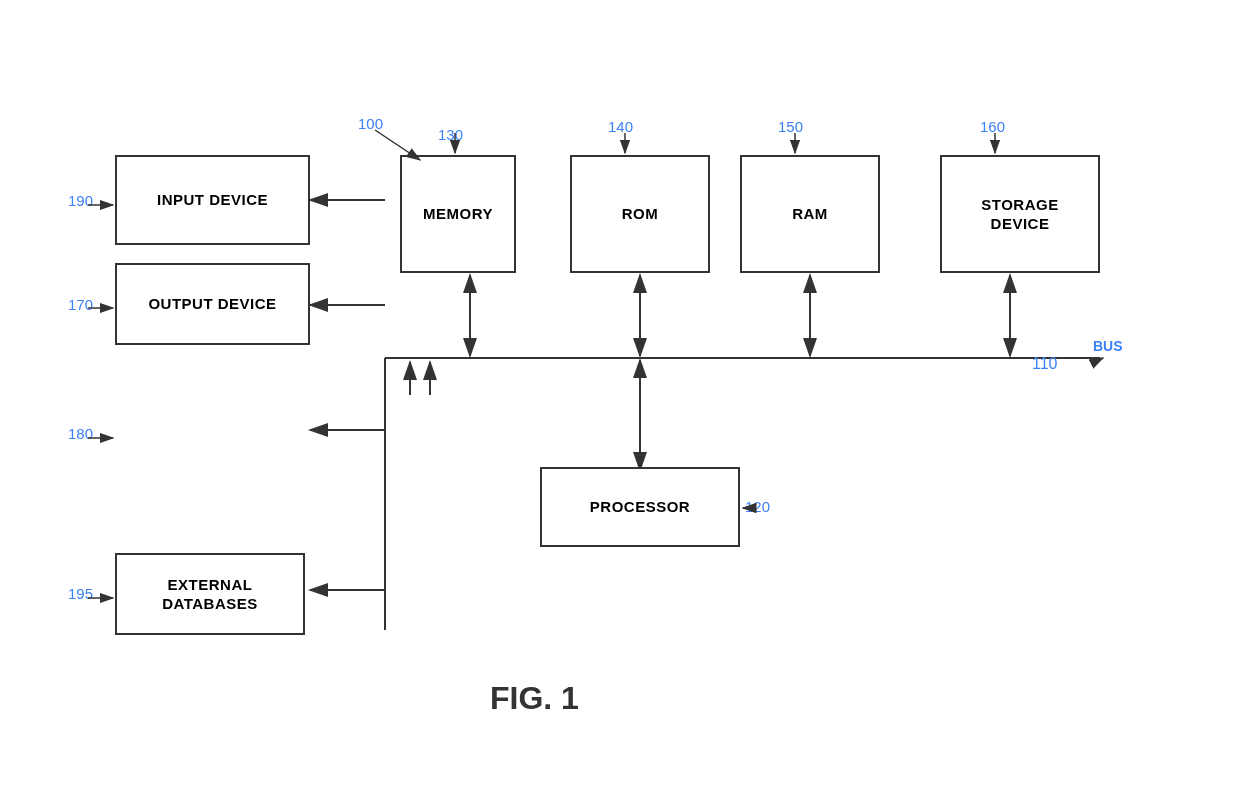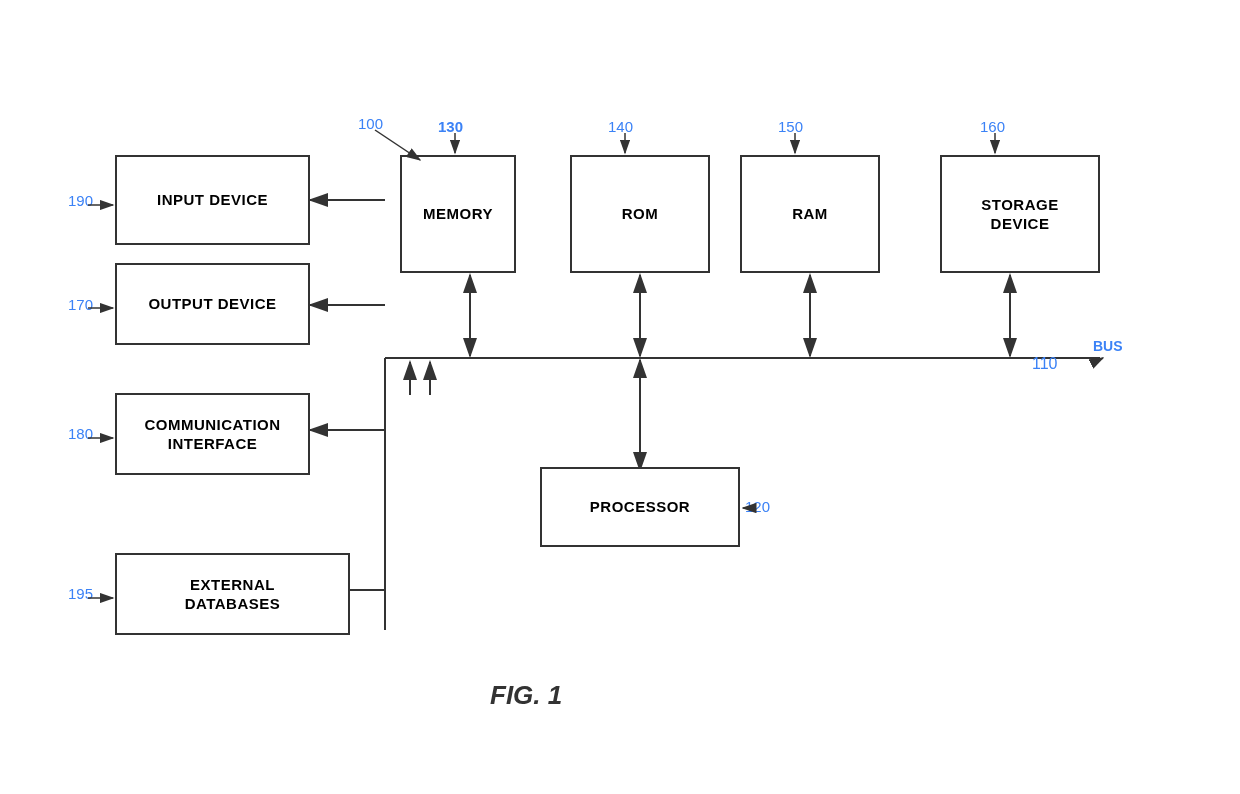--- a/index.html
+++ b/index.html
@@ -47,25 +47,24 @@
       position: absolute;
       top: 0;
       left: 0;
       width: 1240px;
       height: 794px;
       pointer-events: none;
     }
 
     .fig-label {
       position: absolute;
-      font-size: 26px;
+      font-size: 32px;
       font-weight: bold;
       color: #333;
       font-family: Arial, sans-serif;
-      font-style: italic;
     }
   </style>
 </head>
 <body>
 
 <div class="diagram-container">
 
   <svg class="svg-overlay">
     <defs>
       <marker id="arrowhead" markerWidth="10" markerHeight="7" refX="9" refY="3.5" orient="auto">
@@ -109,26 +108,22 @@
   <div class="box" style="left:115px; top:155px; width:195px; height:90px;">
     <span>INPUT
 DEVICE</span>
   </div>
 
   <div class="box" style="left:115px; top:263px; width:195px; height:82px;">
     <span>OUTPUT
 DEVICE</span>
   </div>
 
-  <div class="box" style="left:115px; top:393px; width:195px; height:82px;">
-    <span style="white-space:pre-line;">COMMUNICATION
-INTERFACE</span>
-  </div>
-
-  <div class="box" style="left:115px; top:553px; width:235px; height:82px;">
+
+  <div class="box" style="left:115px; top:553px; width:190px; height:82px;">
     <span style="white-space:pre-line;">EXTERNAL
 DATABASES</span>
   </div>
 
   <div class="box" style="left:400px; top:155px; width:116px; height:118px;justify-content:center;">
     <span>MEMORY</span>
   </div>
 
   <div class="box" style="left:570px; top:155px; width:140px; height:118px;">
     <span>ROM</span>
@@ -160,21 +155,21 @@
   </div>
 
   <div class="ref-label" style="left:68px; top:425px;">
     <span>180</span>
   </div>
 
   <div class="ref-label" style="left:68px; top:585px;">
     <span>195</span>
   </div>
 
-  <div class="ref-label" style="left:438px; top:118px;font-weight:bold;">
+  <div class="ref-label" style="left:438px; top:126px;">
     <span>130</span>
   </div>
 
   <div class="ref-label" style="left:608px; top:118px;">
     <span>140</span>
   </div>
 
   <div class="ref-label" style="left:778px; top:118px;">
     <span>150</span>
   </div>

